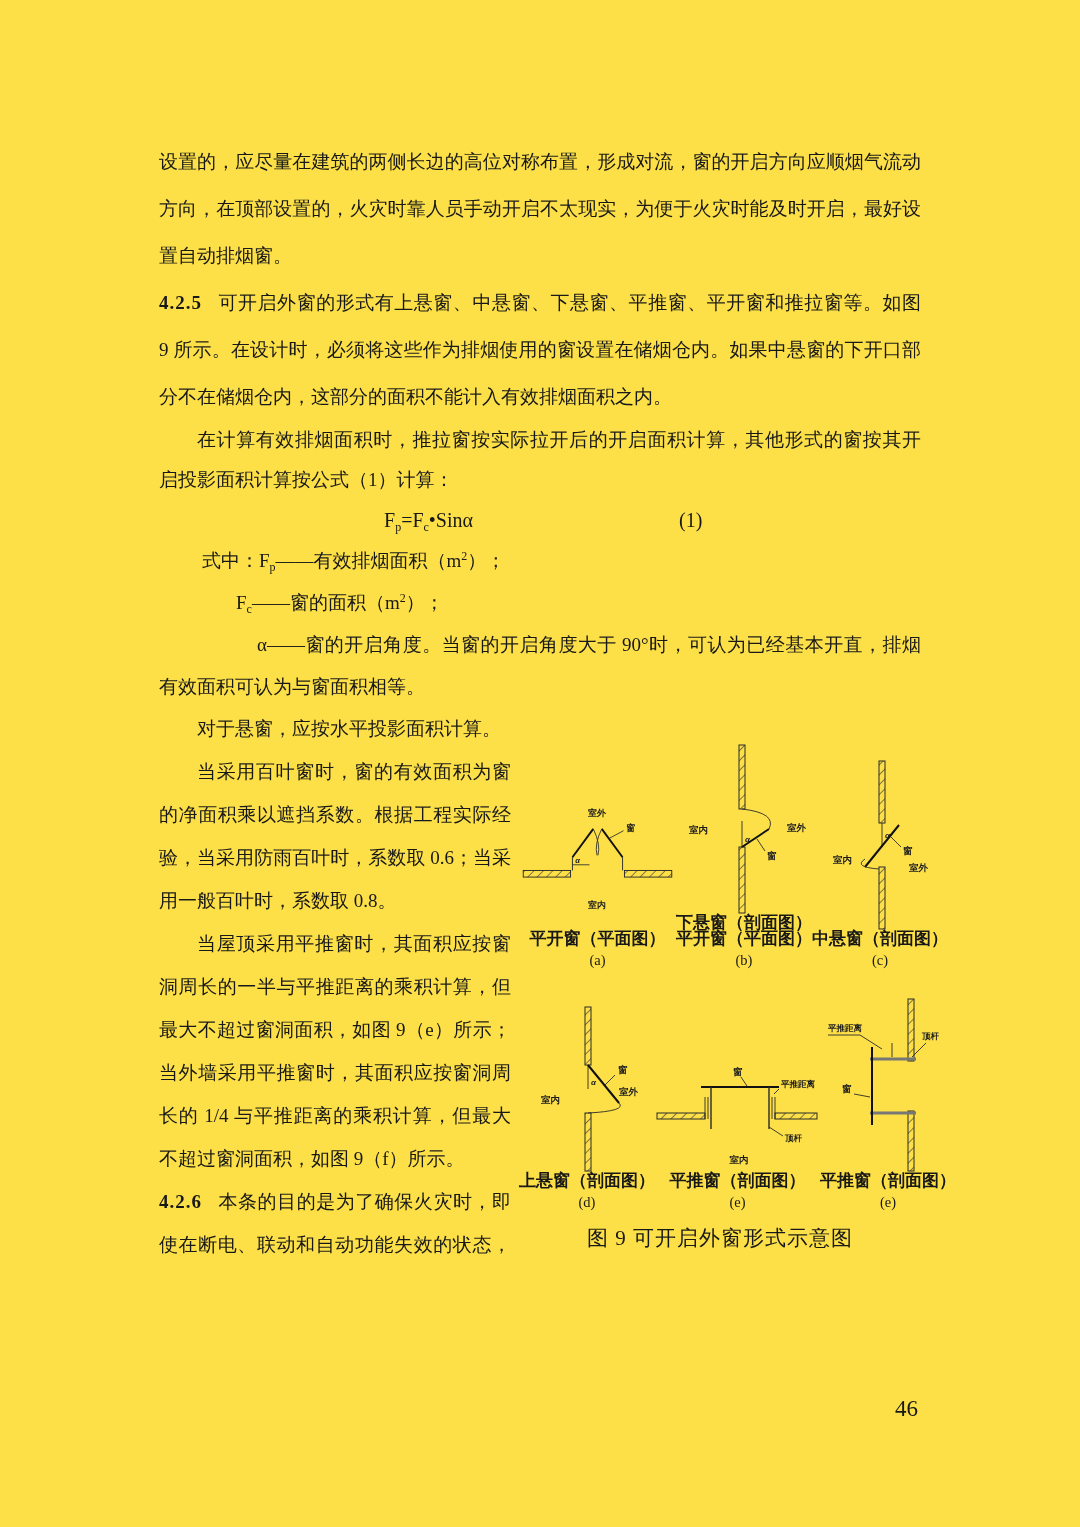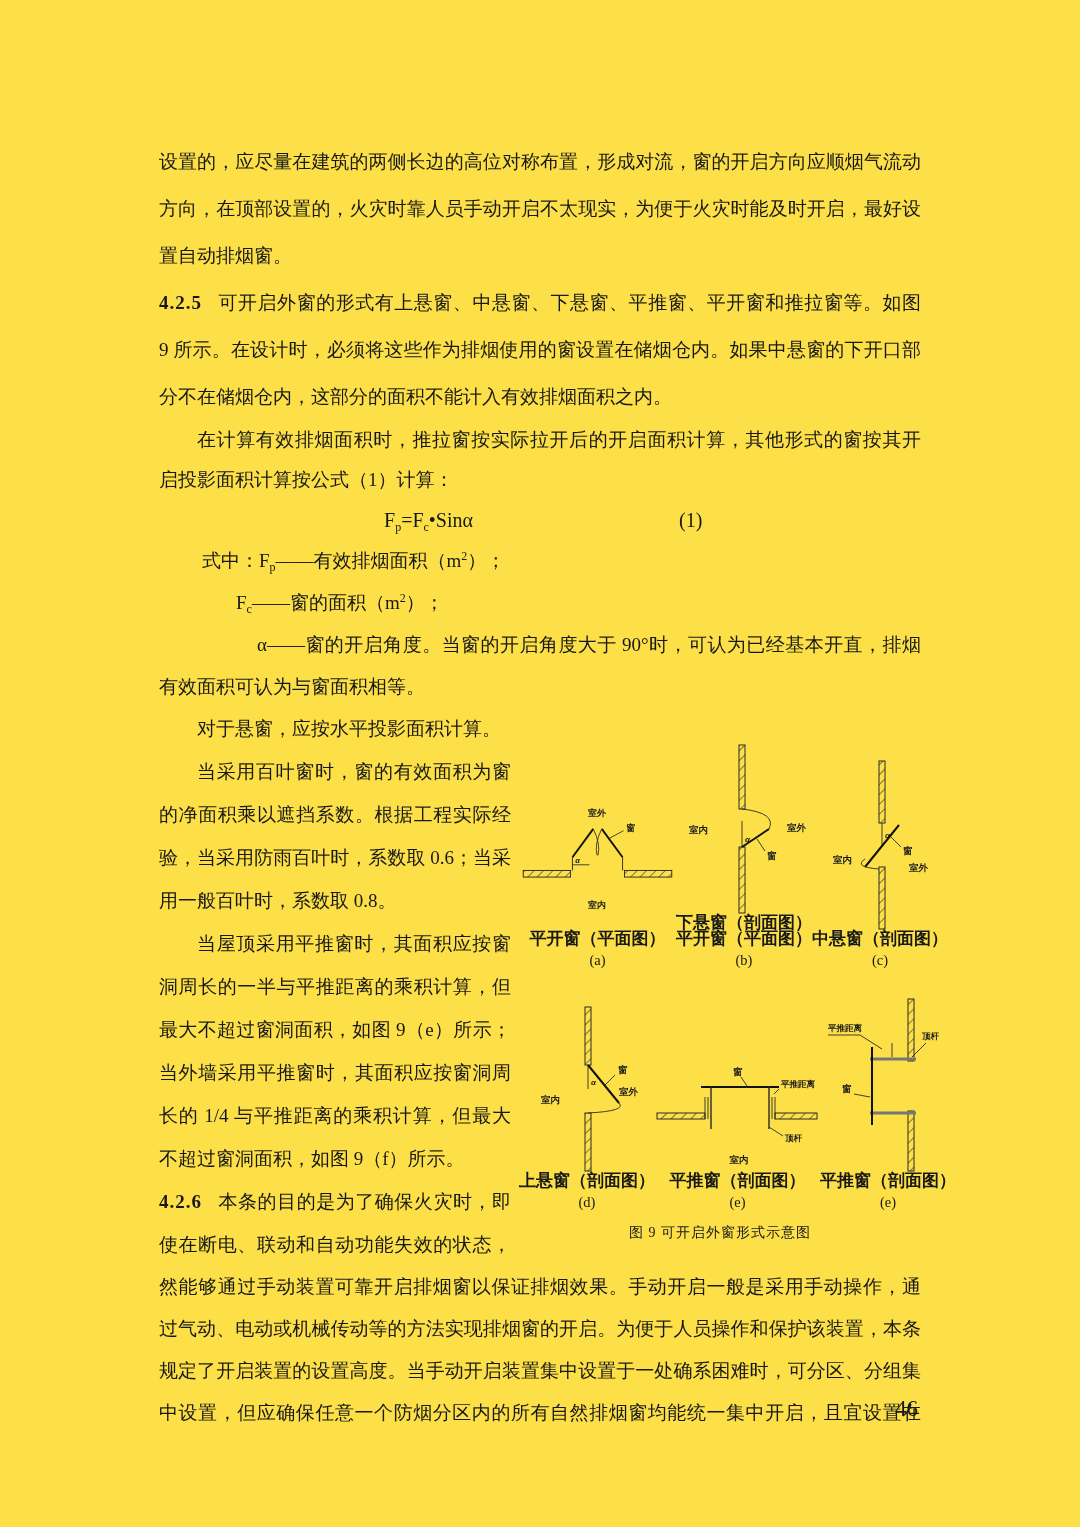--- a/index.html
+++ b/index.html
@@ -36,21 +36,21 @@
   .wrapcol .ln { height:43px; line-height:43px; }
   
   .figure { width:402px; padding-top:4px; }
   .figrow { display:flex; justify-content:space-between; align-items:flex-end; }
   .figrow.r1 { height:216px; }
   .figrow.r2 { height:236px; margin-top:6px; }
   .figcell { display:flex; flex-direction:column; justify-content:flex-end; align-items:center; }
   .cap { font-family:"Liberation Sans","DejaVu Sans",sans-serif; font-weight:bold;
          font-size:17px; line-height:16px; text-align:center; white-space:nowrap; }
   .subtag { font-size:14.5px; line-height:20px; text-align:center; margin-top:3px; }
-  .figcaption { font-size:14px; text-align:center; margin-top:12px; letter-spacing:1px; }
+  .figcaption { font-size:21px; text-align:center; margin-top:12px; letter-spacing:1px; }
   svg { display:block; }
   svg text { font-family:"Liberation Sans","DejaVu Sans",sans-serif; font-weight:bold; fill:#1c1c1c; }
   .t95 { font-size:9.5px; } .t85 { font-size:8.5px; } .t8 { font-size:8px; font-style:italic; }
   .stroke { stroke:#2a2a2a; fill:none; }
   .leaf { stroke:#111; stroke-width:2; fill:none; }
   .thin { stroke:#2a2a2a; stroke-width:0.9; fill:none; }
   .wall { fill:url(#hp); stroke:#2a2a2a; stroke-width:1; }
   .flange { stroke:#777; stroke-width:3; fill:none; }
   .pagenum { position:absolute; right:162px; top:1396px; font-size:23px; }
 </style>
@@ -258,22 +258,16 @@
             </svg>
             <div class="cap">平推窗（剖面图）</div>
             <div class="subtag">(e)</div>
           </div>
         </div>
 
         <div class="figcaption">图 9  可开启外窗形式示意图</div>
       </div>
     </div>
 
-    <div class="sec-d">
-      <div class="ln">然能够通过手动装置可靠开启排烟窗以保证排烟效果。手动开启一般是采用手动操作，通</div>
-      <div class="ln">过气动、电动或机械传动等的方法实现排烟窗的开启。为便于人员操作和保护该装置，本条</div>
-      <div class="ln">规定了开启装置的设置高度。当手动开启装置集中设置于一处确系困难时，可分区、分组集</div>
-      <div class="ln">中设置，但应确保任意一个防烟分区内的所有自然排烟窗均能统一集中开启，且宜设置在</div>
-    </div>
   </div>
 
   <div class="pagenum">46</div>
 </div>
 
 </body></html>

